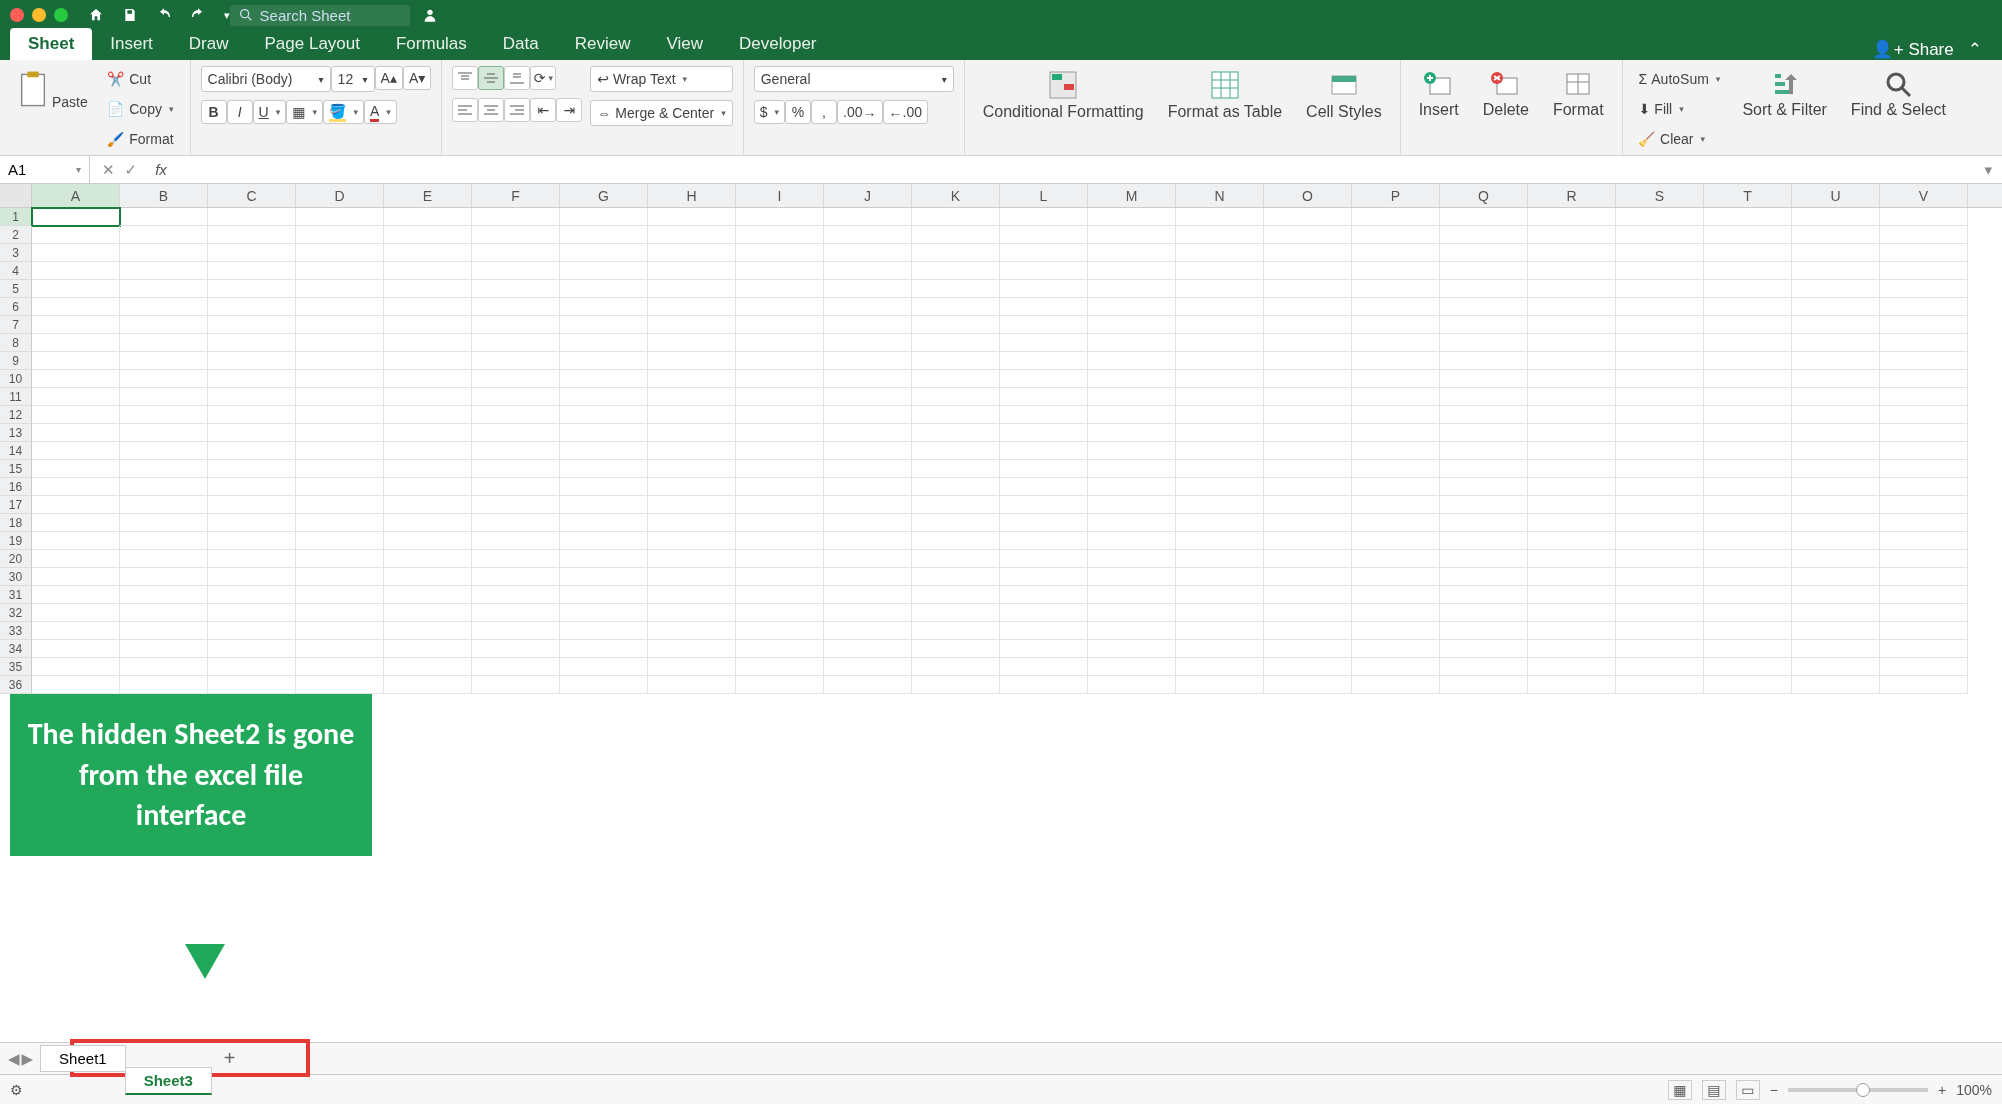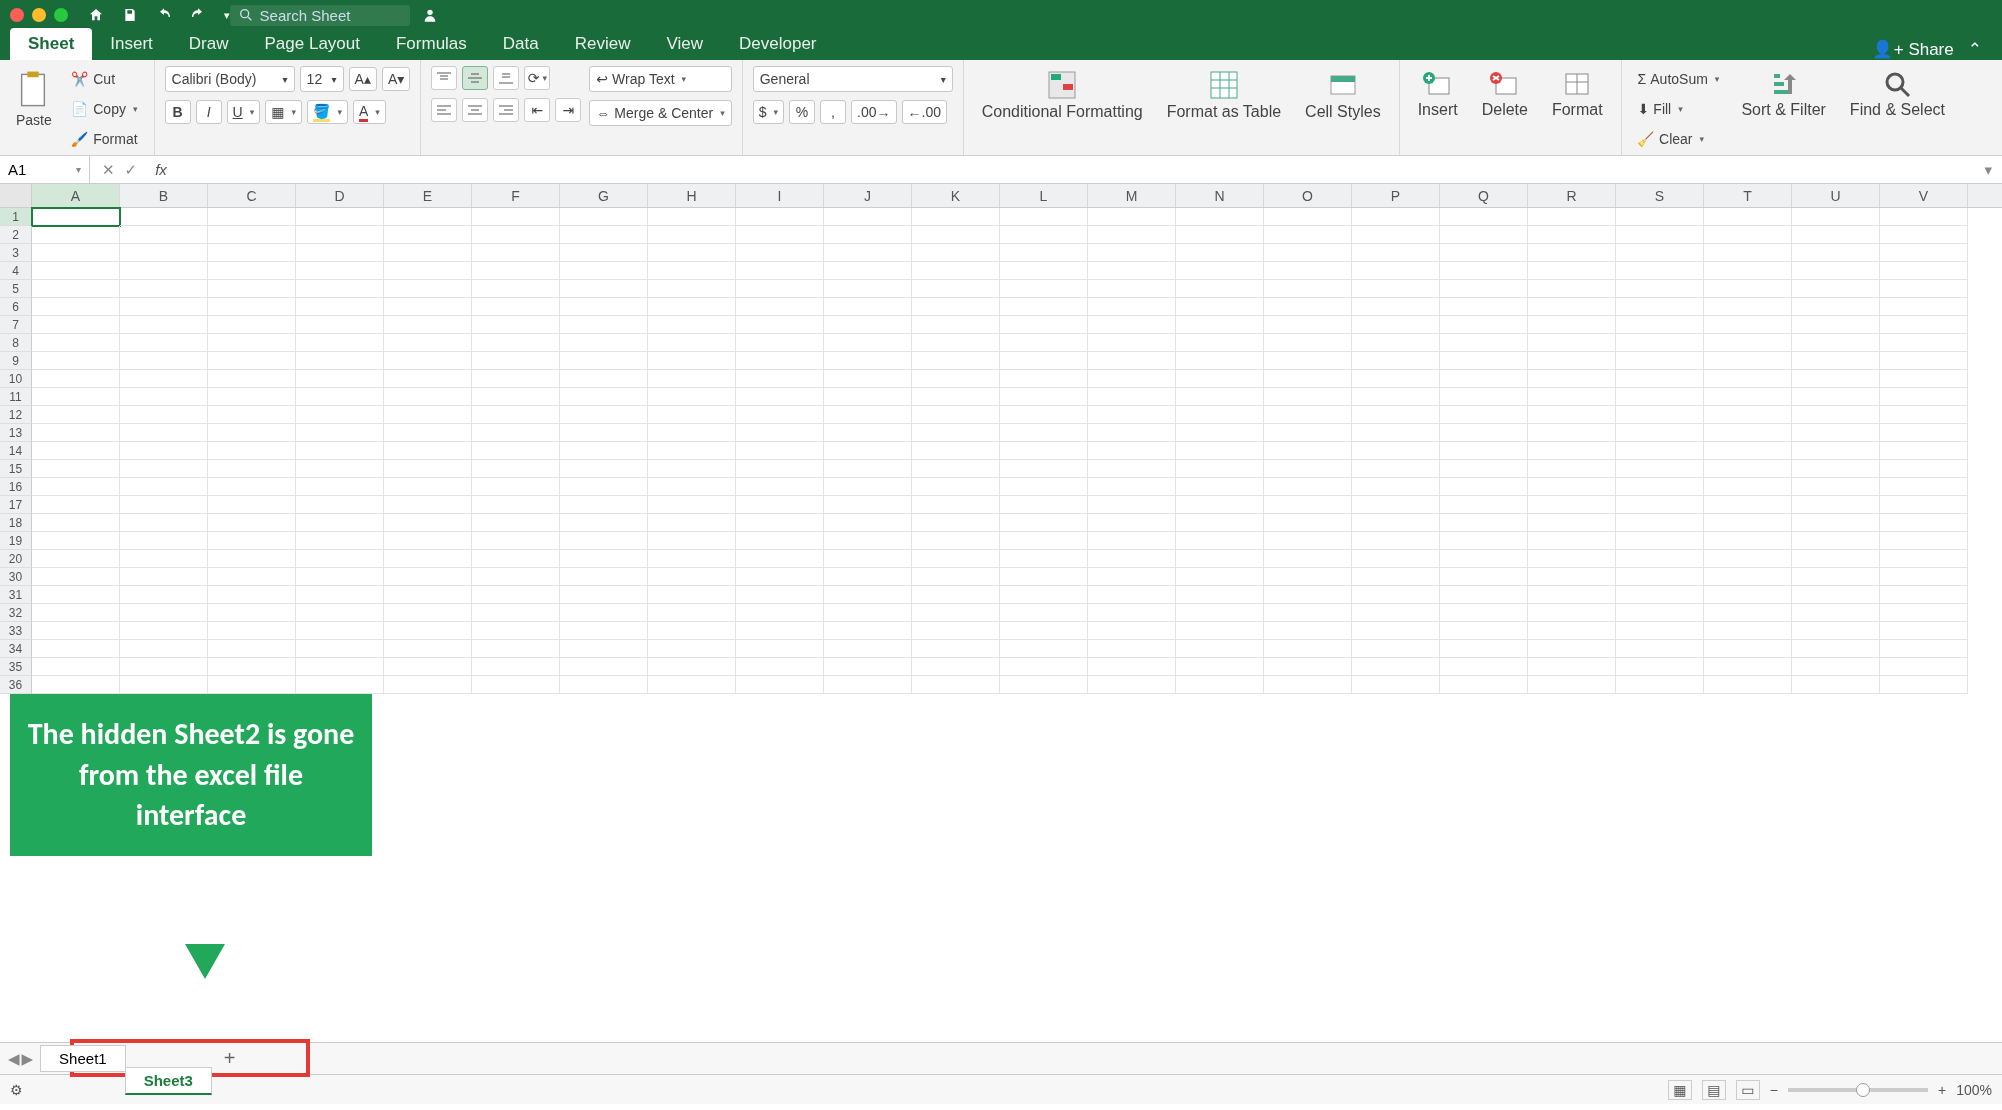--- a/index.html
+++ b/index.html
@@ -19,27 +19,27 @@
 
 .tabs { height: 30px; background: #1a6b3a; display: flex; align-items: flex-end; padding: 0 10px; color: #fff; font-size: 17px; }
 .tab { padding: 6px 18px; cursor: pointer; color: #e8f0ea; }
 .tab.active { background: #fff; color: #1a6b3a; font-weight: 600; border-top-left-radius: 4px; border-top-right-radius: 4px; }
 .tabs-right { margin-left: auto; display: flex; align-items: center; gap: 14px; padding-right: 10px; }
 
 
 .ribbon { height: 96px; background: #f3f3f3; border-bottom: 1px solid #d0d0d0; display: flex; align-items: stretch; font-size: 14px; color: #444; }
 .group { border-right: 1px solid #d8d8d8; padding: 6px 10px; display: flex; flex-direction: row; align-items: flex-start; gap: 8px; }
 .vgroup { display: flex; flex-direction: column; gap: 4px; }
-.paste-big { display: flex; flex-direction: column; align-items: flex-start; gap: 2px; padding: 4px 6px; }
+.paste-big { display: flex; align-items: flex-end; gap: 2px; padding: 4px 6px; }
 .btn { border: 1px solid #c8c8c8; background: #fff; border-radius: 3px; height: 26px; padding: 0 6px; display: inline-flex; align-items: center; gap: 4px; font-size: 14px; }
 .btn.sm { height: 24px; padding: 0 5px; min-width: 26px; justify-content: center; }
 .btn.flat { border: none; background: transparent; }
 .font-select { width: 130px; }
 .size-select { width: 44px; }
-.row { display: flex; gap: 5px; align-items: center; }
+.row { display: flex; }
 .align-btn { width: 26px; height: 24px; border: 1px solid #ccc; background: #fff; border-radius: 3px; display: inline-flex; align-items: center; justify-content: center; }
 .align-btn.active { background: #d4e8d9; border-color: #7fb68f; }
 .big-btn { display: flex; flex-direction: column; align-items: center; justify-content: center; padding: 4px 8px; gap: 3px; text-align: center; font-size: 16px; line-height: 1.1; }
 
 
 .formula-bar { height: 28px; border-bottom: 1px solid #ccc; display: flex; align-items: center; font-size: 15px; }
 .name-box { width: 90px; border-right: 1px solid #ccc; padding: 0 8px; height: 100%; display: flex; align-items: center; justify-content: space-between; }
 .fb-buttons { display: flex; gap: 10px; padding: 0 12px; color: #888; }
 .fx { font-style: italic; color: #555; padding: 0 6px; }
 .formula-input { flex: 1; padding: 0 6px; }

